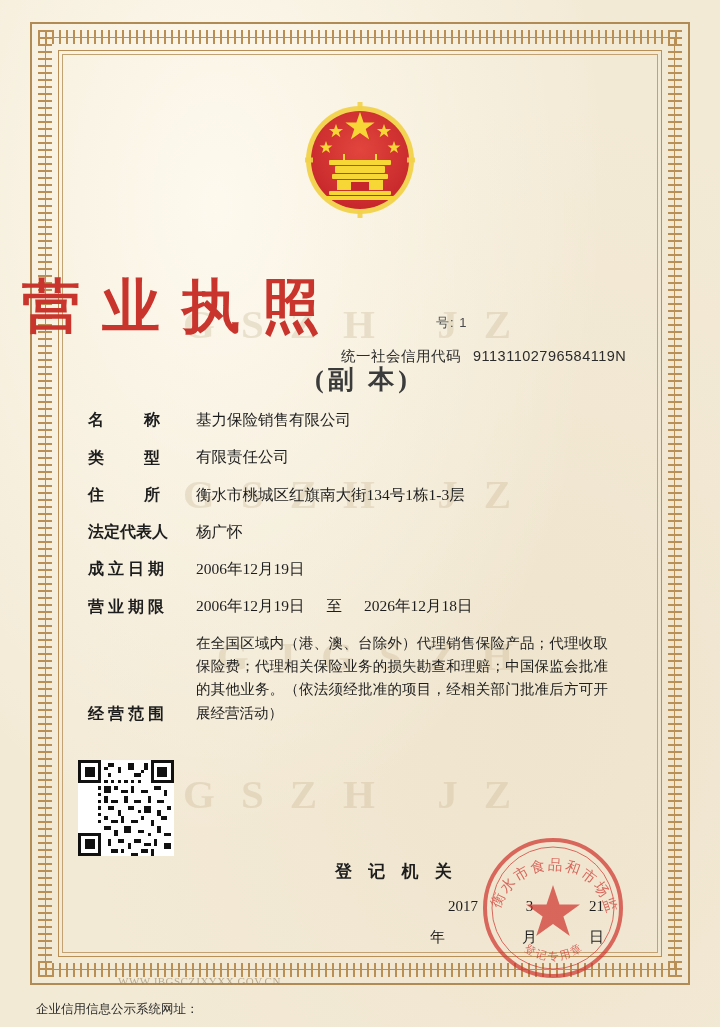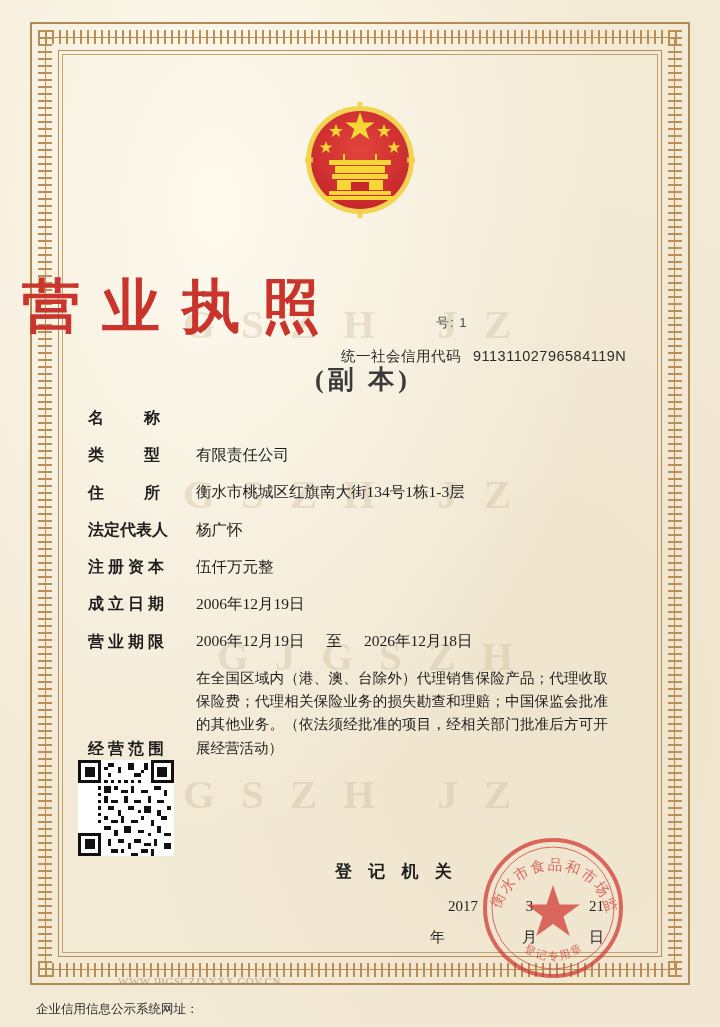--- a/index.html
+++ b/index.html
@@ -338,41 +338,38 @@
   <div class="credit-code">
     <span>统一社会信用代码</span><span class="code-val">91131102796584119N</span>
   </div>
 
   <div class="subtitle">(副 本)</div>
 
   <div class="fields">
 
     <div class="row">
       <div class="label sp4">名    称</div>
+      <div class="value">基力保险销售有限公司</div>
     </div>
 
     <div class="row">
       <div class="label sp4">类    型</div>
       <div class="value">有限责任公司</div>
     </div>
 
     <div class="row">
       <div class="label sp4">住    所</div>
       <div class="value">衡水市桃城区红旗南大街134号1栋1-3层</div>
     </div>
 
     <div class="row">
       <div class="label sp0">法定代表人</div>
       <div class="value">杨广怀</div>
     </div>
 
-    <div class="row">
-      <div class="label sp0">注 册 资 本</div>
-      <div class="value">伍仟万元整</div>
-    </div>
 
     <div class="row">
       <div class="label sp0">成 立 日 期</div>
       <div class="value">2006年12月19日</div>
     </div>
 
     <div class="row">
       <div class="label sp0">营 业 期 限</div>
       <div class="value two">
         <span>2006年12月19日</span>

